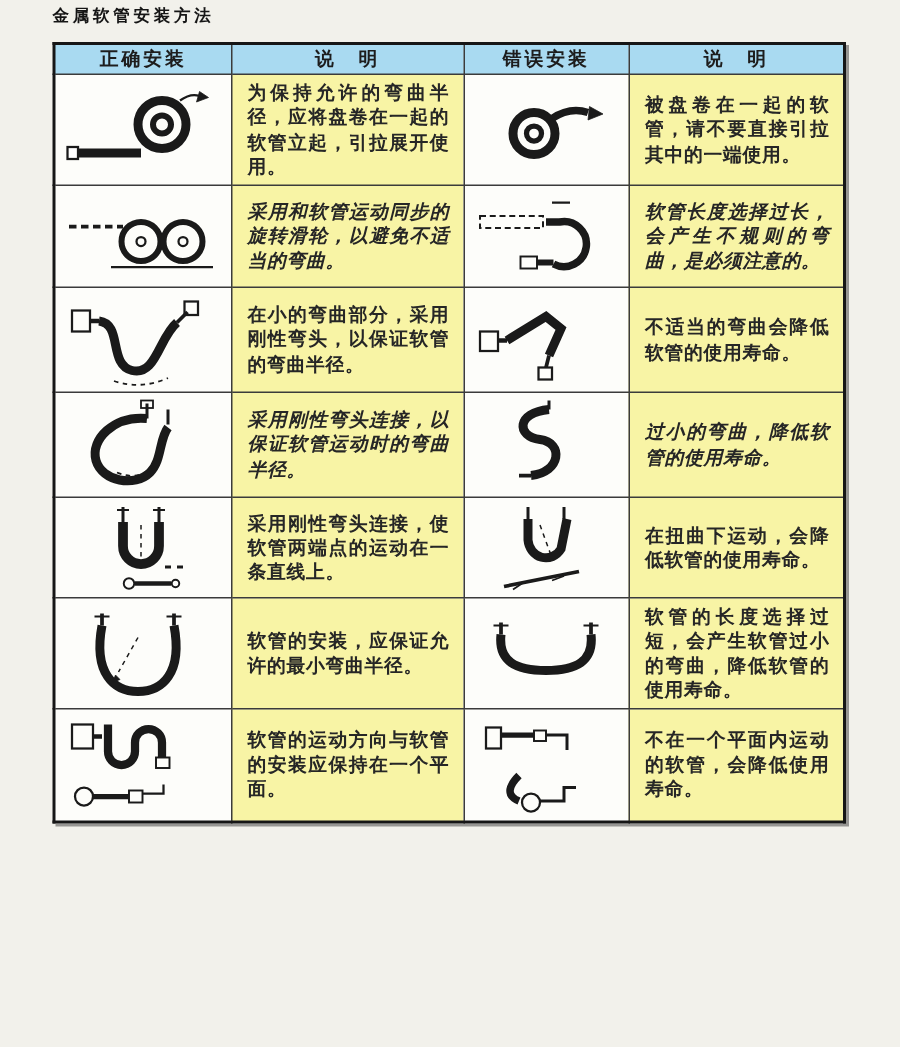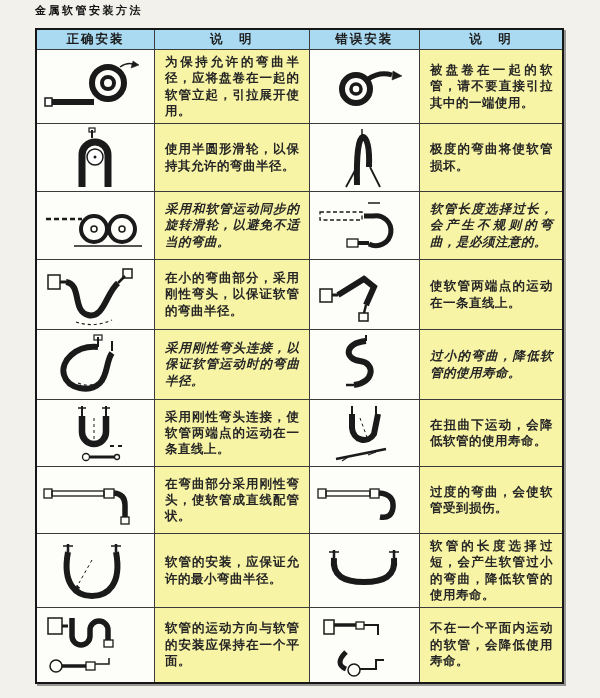--- a/index.html
+++ b/index.html
@@ -80,41 +80,20 @@
       <svg width="96" height="64" viewBox="0 0 96 64">
         <circle cx="40" cy="34" r="14" fill="none" stroke-width="6"></circle>
         <circle cx="40" cy="34" r="5" fill="none" stroke-width="3.5"></circle>
         <path d="M52 24 Q64 16 76 20" fill="none" stroke-width="5"></path>
         <path d="M77 16 l9 5 -10 4 z" fill="#1a1a1a" stroke-width="0.5"></path>
       </svg>
     </td>
     <td class="desc">被盘卷在一起的软管，请不要直接引拉其中的一端使用。</td>
   </tr>
 
-  <tr class="r2">
-    <td class="img">
-      <svg width="106" height="62" viewBox="0 0 106 62">
-        <path d="M50 3 V11" fill="none" stroke-width="2"></path>
-        <rect x="47" y="1" width="6" height="4" fill="none" stroke-width="1.2"></rect>
-        <path d="M40 60 V28 A13 13 0 0 1 66 28 V60" fill="none" stroke-width="7"></path>
-        <circle cx="53" cy="30" r="8" fill="#fff" stroke-width="1.5"></circle>
-        <circle cx="53" cy="30" r="1.5" fill="#1a1a1a" stroke-width="0"></circle>
-      </svg>
-    </td>
-    <td class="desc">使用半圆形滑轮，以保持其允许的弯曲半径。</td>
-    <td class="img">
-      <svg width="96" height="62" viewBox="0 0 96 62">
-        <path d="M46 2 V8" fill="none" stroke-width="1.5"></path>
-        <path d="M41 58 Q40 12 47 10 Q54 12 53 40" fill="none" stroke-width="6"></path>
-        <path d="M30 60 L42 38" fill="none" stroke-width="1.8"></path>
-        <path d="M64 60 L54 40" fill="none" stroke-width="1.8"></path>
-      </svg>
-    </td>
-    <td class="desc">极度的弯曲将使软管损坏。</td>
-  </tr>
 
   <tr class="r3">
     <td class="img">
       <svg width="106" height="62" viewBox="0 0 106 62">
         <path d="M4 24 H40" fill="none" stroke-width="2.5" stroke-dasharray="5 3"></path>
         <circle cx="52" cy="34" r="13" fill="none" stroke-width="4"></circle>
         <circle cx="52" cy="34" r="3" fill="none" stroke-width="1.5"></circle>
         <circle cx="80" cy="34" r="13" fill="none" stroke-width="4"></circle>
         <circle cx="80" cy="34" r="3" fill="none" stroke-width="1.5"></circle>
         <path d="M32 51 H100" fill="none" stroke-width="1.5"></path>
@@ -147,21 +126,21 @@
     <td class="desc">在小的弯曲部分，采用刚性弯头，以保证软管的弯曲半径。</td>
     <td class="img">
       <svg width="96" height="64" viewBox="0 0 96 64">
         <rect x="4" y="26" width="12" height="13" fill="none" stroke-width="1.5"></rect>
         <path d="M16 32 h6" fill="none" stroke-width="3"></path>
         <path d="M22 32 L48 16 L58 24 L50 42" fill="none" stroke-width="6" stroke-linejoin="miter"></path>
         <path d="M50 42 l-2 8" fill="none" stroke-width="2.5"></path>
         <rect x="43" y="50" width="9" height="8" fill="none" stroke-width="1.5"></rect>
       </svg>
     </td>
-    <td class="desc">使软管两端点的运动在一条直线上。</td>
+    <td class="desc">不适当的弯曲会降低软管的使用寿命。</td>
   </tr>
 
   <tr class="r5">
     <td class="img">
       <svg width="106" height="64" viewBox="0 0 106 64">
         <path d="M56 4 V14" fill="none" stroke-width="2"></path>
         <rect x="52" y="2" width="8" height="5" fill="none" stroke-width="1.2"></rect>
         <path d="M70 8 V18" fill="none" stroke-width="2"></path>
         <path d="M56 14 C34 12 18 28 22 42 C26 56 48 60 58 50 C66 42 64 28 70 20" fill="none" stroke-width="6"></path>
         <path d="M36 50 Q50 56 60 46" fill="none" stroke-width="1.2" stroke-dasharray="3 3"></path>
@@ -197,41 +176,20 @@
         <path d="M36 4 V12 M60 4 V12" fill="none" stroke-width="2"></path>
         <path d="M36 12 V26 A12 13 0 0 0 58 32 L62 12" fill="none" stroke-width="6"></path>
         <path d="M44 16 L52 38" fill="none" stroke-width="1" stroke-dasharray="3 3"></path>
         <path d="M20 57 L70 47" fill="none" stroke-width="2.5"></path>
         <path d="M26 59 l6 -4 M52 53 l8 -3" fill="none" stroke-width="1.2"></path>
       </svg>
     </td>
     <td class="desc">在扭曲下运动，会降低软管的使用寿命。</td>
   </tr>
 
-  <tr class="r7">
-    <td class="img">
-      <svg width="106" height="62" viewBox="0 0 106 62">
-        <rect x="2" y="20" width="8" height="9" fill="none" stroke-width="1.3"></rect>
-        <rect x="10" y="22" width="52" height="5" fill="none" stroke-width="1.3"></rect>
-        <rect x="62" y="20" width="10" height="9" fill="none" stroke-width="1.3"></rect>
-        <path d="M72 24 Q83 25 83 36 V48" fill="none" stroke-width="5.5"></path>
-        <rect x="79" y="48" width="8" height="7" fill="none" stroke-width="1.3"></rect>
-      </svg>
-    </td>
-    <td class="desc">在弯曲部分采用刚性弯头，使软管成直线配管状。</td>
-    <td class="img">
-      <svg width="96" height="62" viewBox="0 0 96 62">
-        <rect x="2" y="20" width="8" height="9" fill="none" stroke-width="1.3"></rect>
-        <rect x="10" y="22" width="44" height="5" fill="none" stroke-width="1.3"></rect>
-        <rect x="54" y="20" width="9" height="9" fill="none" stroke-width="1.3"></rect>
-        <path d="M63 24 Q78 25 77 38 Q76 50 64 48" fill="none" stroke-width="5.5"></path>
-      </svg>
-    </td>
-    <td class="desc">过度的弯曲，会使软管受到损伤。</td>
-  </tr>
 
   <tr class="r8">
     <td class="img">
       <svg width="106" height="62" viewBox="0 0 106 62">
         <path d="M26 4 V12 M74 4 V12" fill="none" stroke-width="2.5"></path>
         <path d="M21 6 h10 M69 6 h10" fill="none" stroke-width="1.3"></path>
         <path d="M26 12 C20 44 34 56 50 56 C66 56 80 44 74 12" fill="none" stroke-width="6"></path>
         <path d="M50 20 L37 43" fill="none" stroke-width="1" stroke-dasharray="3 3"></path>
         <path d="M35 45 l-2 5 5 -2 z" fill="#1a1a1a" stroke-width="0.5"></path>
       </svg>

